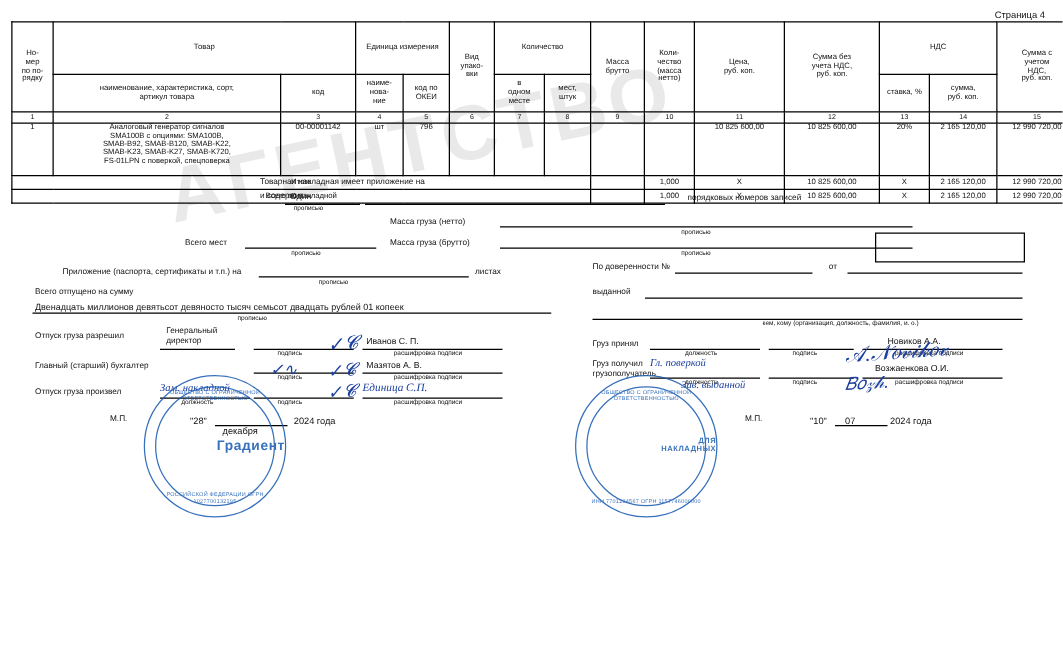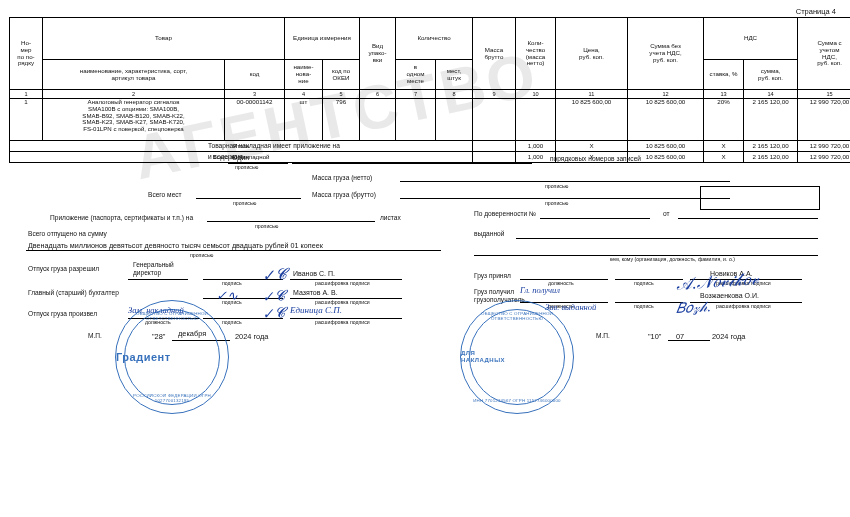--- a/index.html
+++ b/index.html
@@ -77,21 +77,21 @@
     color:#1558b0;
     opacity:.85;
   }
   .stamp .inner{
     position:absolute;left:8px;top:8px;right:8px;bottom:8px;
     border:1px solid #1558b0;border-radius:50%;
   }
   .stamp .ctr{
     position:absolute;left:0;right:0;top:50%;
     transform:translateY(-50%);
-    text-align:left;
+    text-align:right;
     font-size:8px;font-weight:bold;
     letter-spacing:.5px;
   }
   .stamp .ring-txt{
     position:absolute;left:0;right:0;text-align:center;font-size:4.4px;
     letter-spacing:.2px;
   }
   .stamp.s1{left:115px;top:300px;width:112px;height:112px;}
   .stamp.s2{left:460px;top:300px;width:112px;height:112px;}
   .stamp.s2 .ctr{font-size:6px;line-height:1.15;}
@@ -283,21 +283,21 @@
     <div class="lbl" style="left:28px;top:168px">Отпуск груза произвел</div>
     <div class="line" style="left:128px;top:176px;width:72px"></div>
     <div class="lbl sm" style="left:145px;top:177px">должность</div>
     <div class="line" style="left:203px;top:176px;width:80px"></div>
     <div class="lbl sm" style="left:222px;top:177px">подпись</div>
     <div class="line" style="left:290px;top:176px;width:112px"></div>
     <div class="lbl sm" style="left:315px;top:177px">расшифровка подписи</div>
 
     <div class="lbl" style="left:88px;top:190px">М.П.</div>
     <div class="lbl" style="left:152px;top:190px;font-size:7.4px">"28"</div>
-    <div class="lbl" style="left:178px;top:187px;font-size:7.4px">декабря</div>
+    <div class="lbl" style="left:178px;top:198px;font-size:7.4px">декабря</div>
     <div class="lbl" style="left:235px;top:190px;font-size:7.4px">2024 года</div>
     <div class="line" style="left:172px;top:198px;width:58px"></div>
 
     <div class="lbl" style="left:474px;top:68px">По доверенности №</div>
     <div class="line" style="left:540px;top:76px;width:110px"></div>
     <div class="lbl" style="left:663px;top:68px">от</div>
     <div class="line" style="left:678px;top:76px;width:140px"></div>
 
     <div class="lbl" style="left:474px;top:88px">выданной</div>
     <div class="line" style="left:516px;top:96px;width:302px"></div>
@@ -330,21 +330,21 @@
     <div class="line" style="left:668px;top:198px;width:42px"></div>
   </div>
 
   <div class="hand" style="left:262px;top:266px;font-size:15px;transform:rotate(-6deg)">✓ 𝓒</div>
   <div class="hand" style="left:216px;top:288px;font-size:13px">✓∿</div>
   <div class="hand" style="left:262px;top:288px;font-size:14px;transform:rotate(-5deg)">✓ 𝓒</div>
   <div class="hand" style="left:262px;top:305px;font-size:14px;transform:rotate(-5deg)">✓ 𝓒</div>
   <div class="hand" style="left:128px;top:305px;font-size:8.5px">Зам. накладной</div>
   <div class="hand" style="left:290px;top:305px;font-size:9px">Единица С.П.</div>
 
-  <div class="hand" style="left:520px;top:285px;font-size:8.5px">Гл. получил</div>
+  <div class="hand" style="left:520px;top:285px;font-size:8.5px">Гл. поверкой</div>
   <div class="hand" style="left:545px;top:302px;font-size:8.5px">Зав. выданной</div>
   <div class="hand" style="left:676px;top:272px;font-size:17px;transform:rotate(-4deg)">𝒜.𝒩𝑜𝓋𝒾𝓀𝑜𝓋</div>
   <div class="hand" style="left:676px;top:300px;font-size:14px;transform:rotate(-3deg)">𝐵𝑜𝓏𝒽.</div>
 
   <div class="stamp s1">
     <div class="inner"></div>
     <div class="ring-txt" style="top:10px">ОБЩЕСТВО С ОГРАНИЧЕННОЙ ОТВЕТСТВЕННОСТЬЮ</div>
     <div class="ctr" style="font-size:11px">Градиент</div>
     <div class="ring-txt" style="bottom:10px">РОССИЙСКОЙ ФЕДЕРАЦИИ   ОГРН 1027700132195</div>
   </div>

